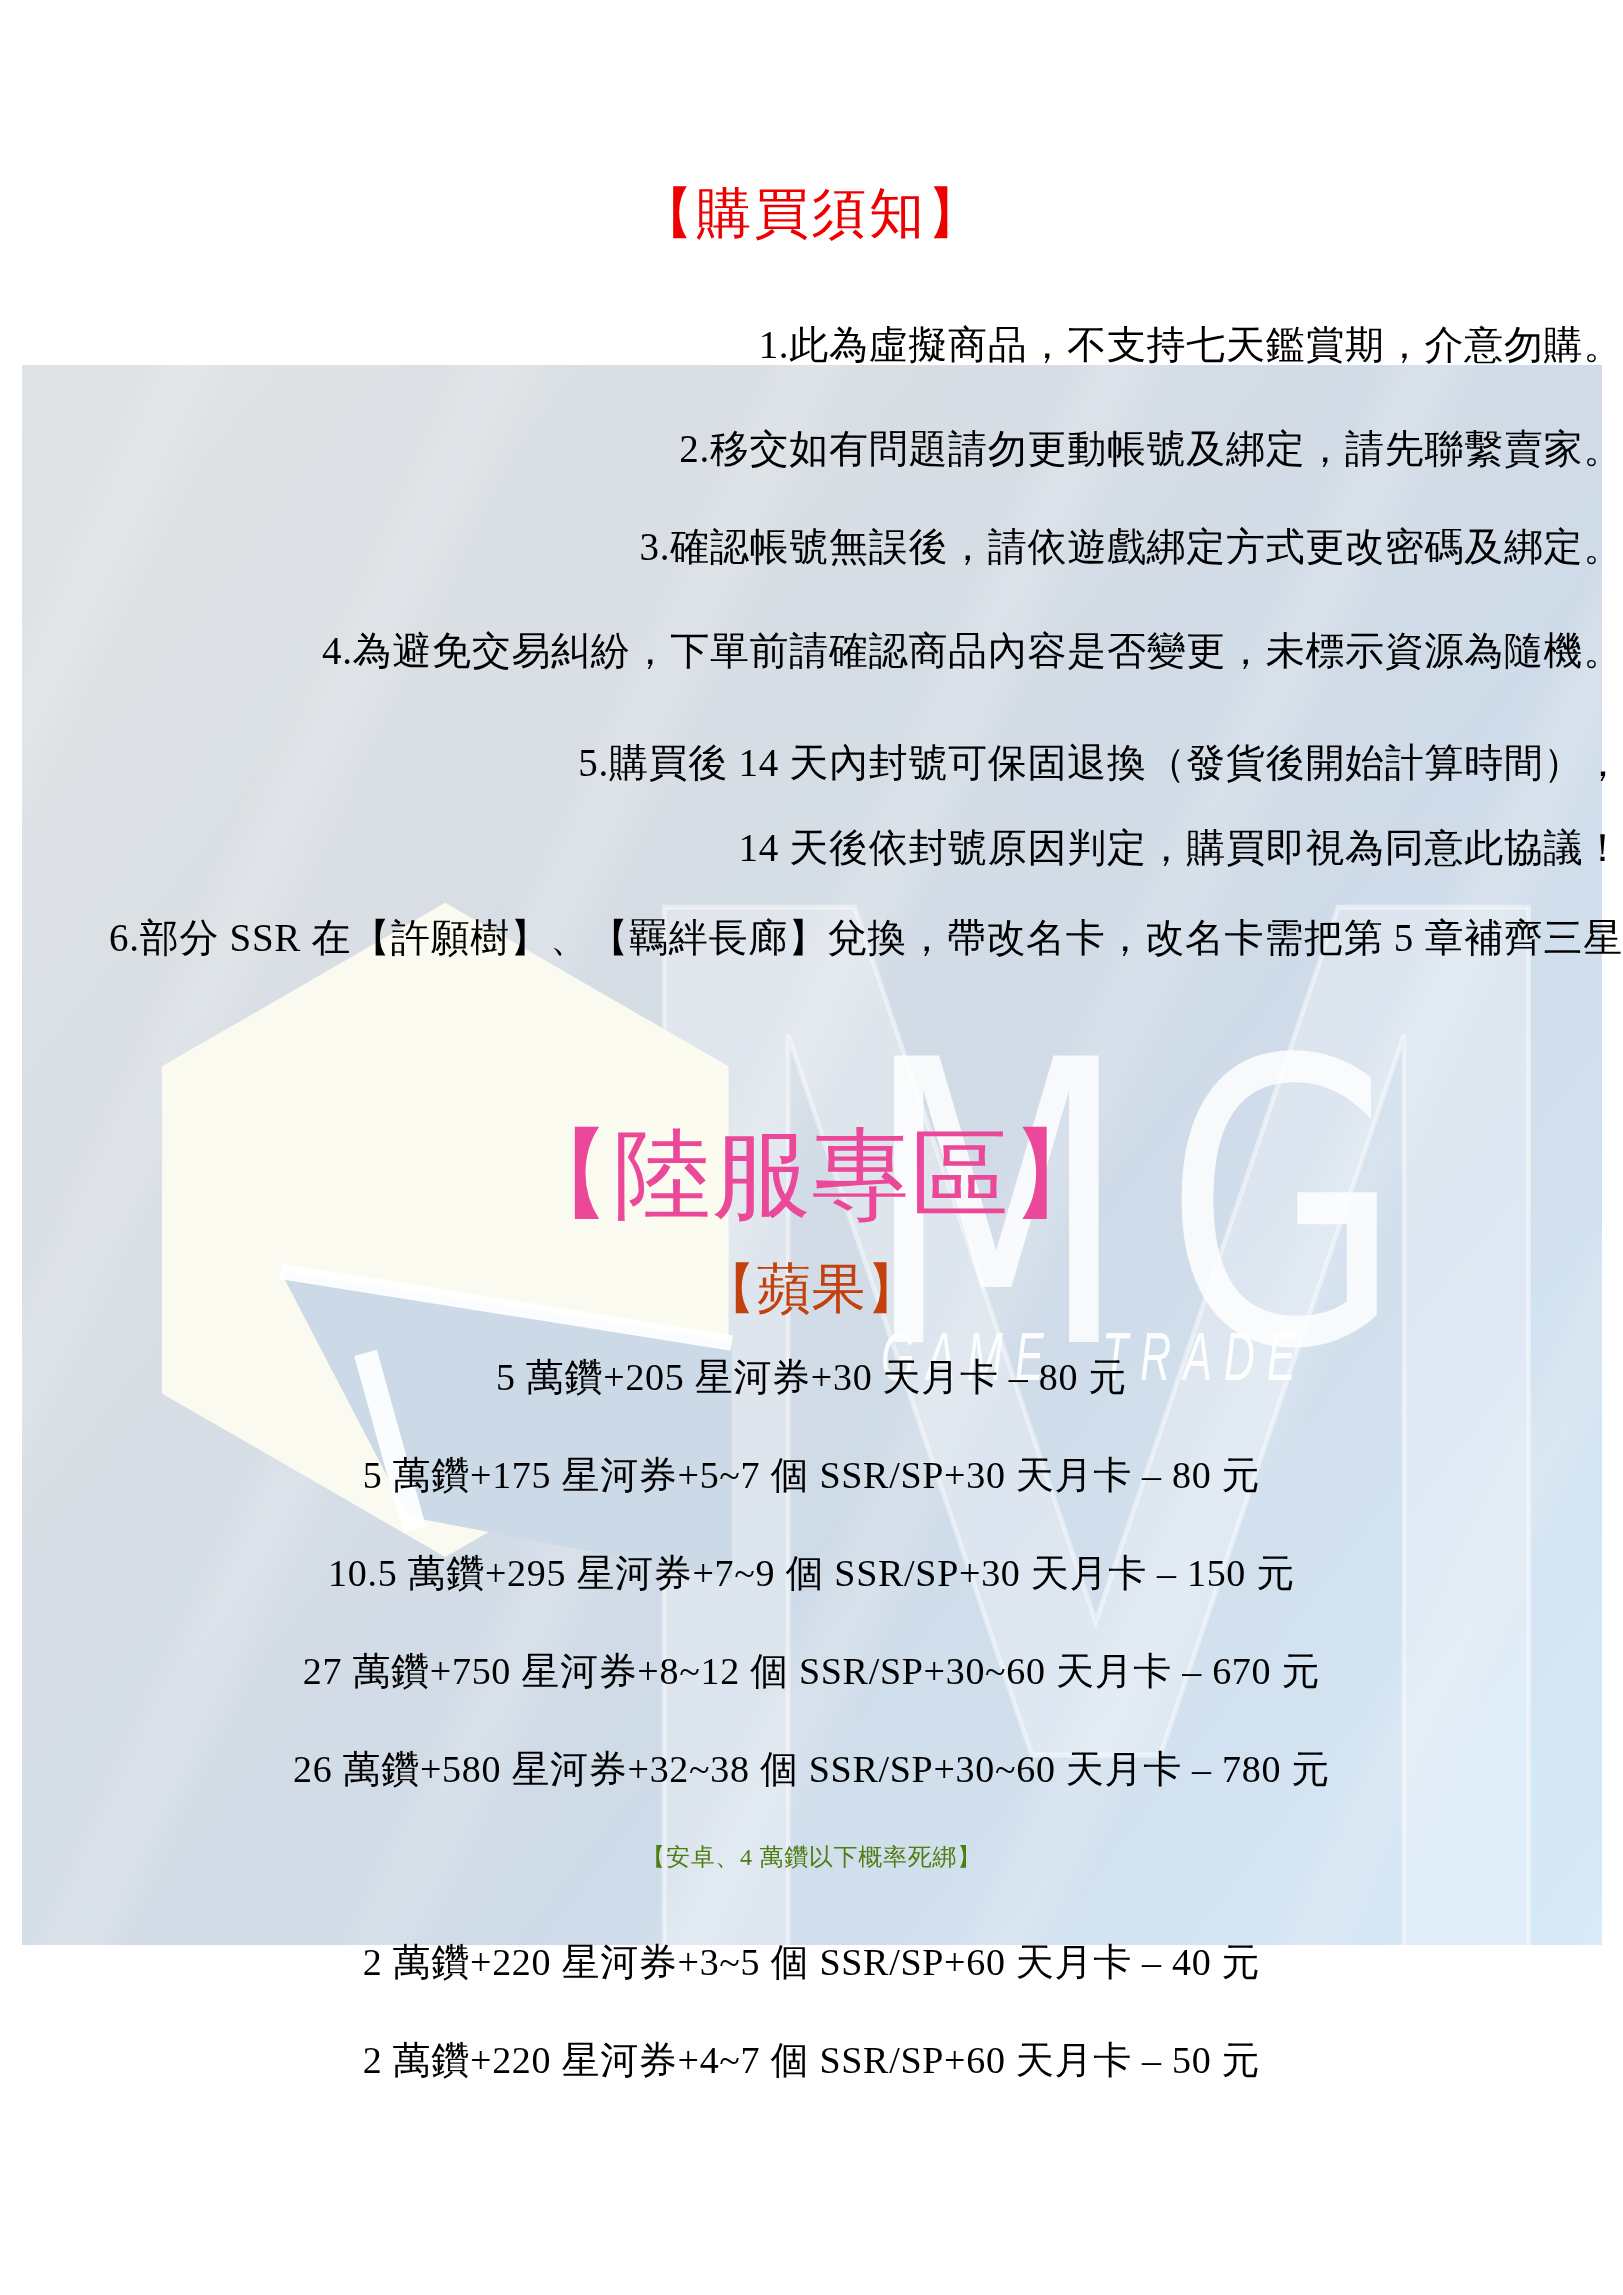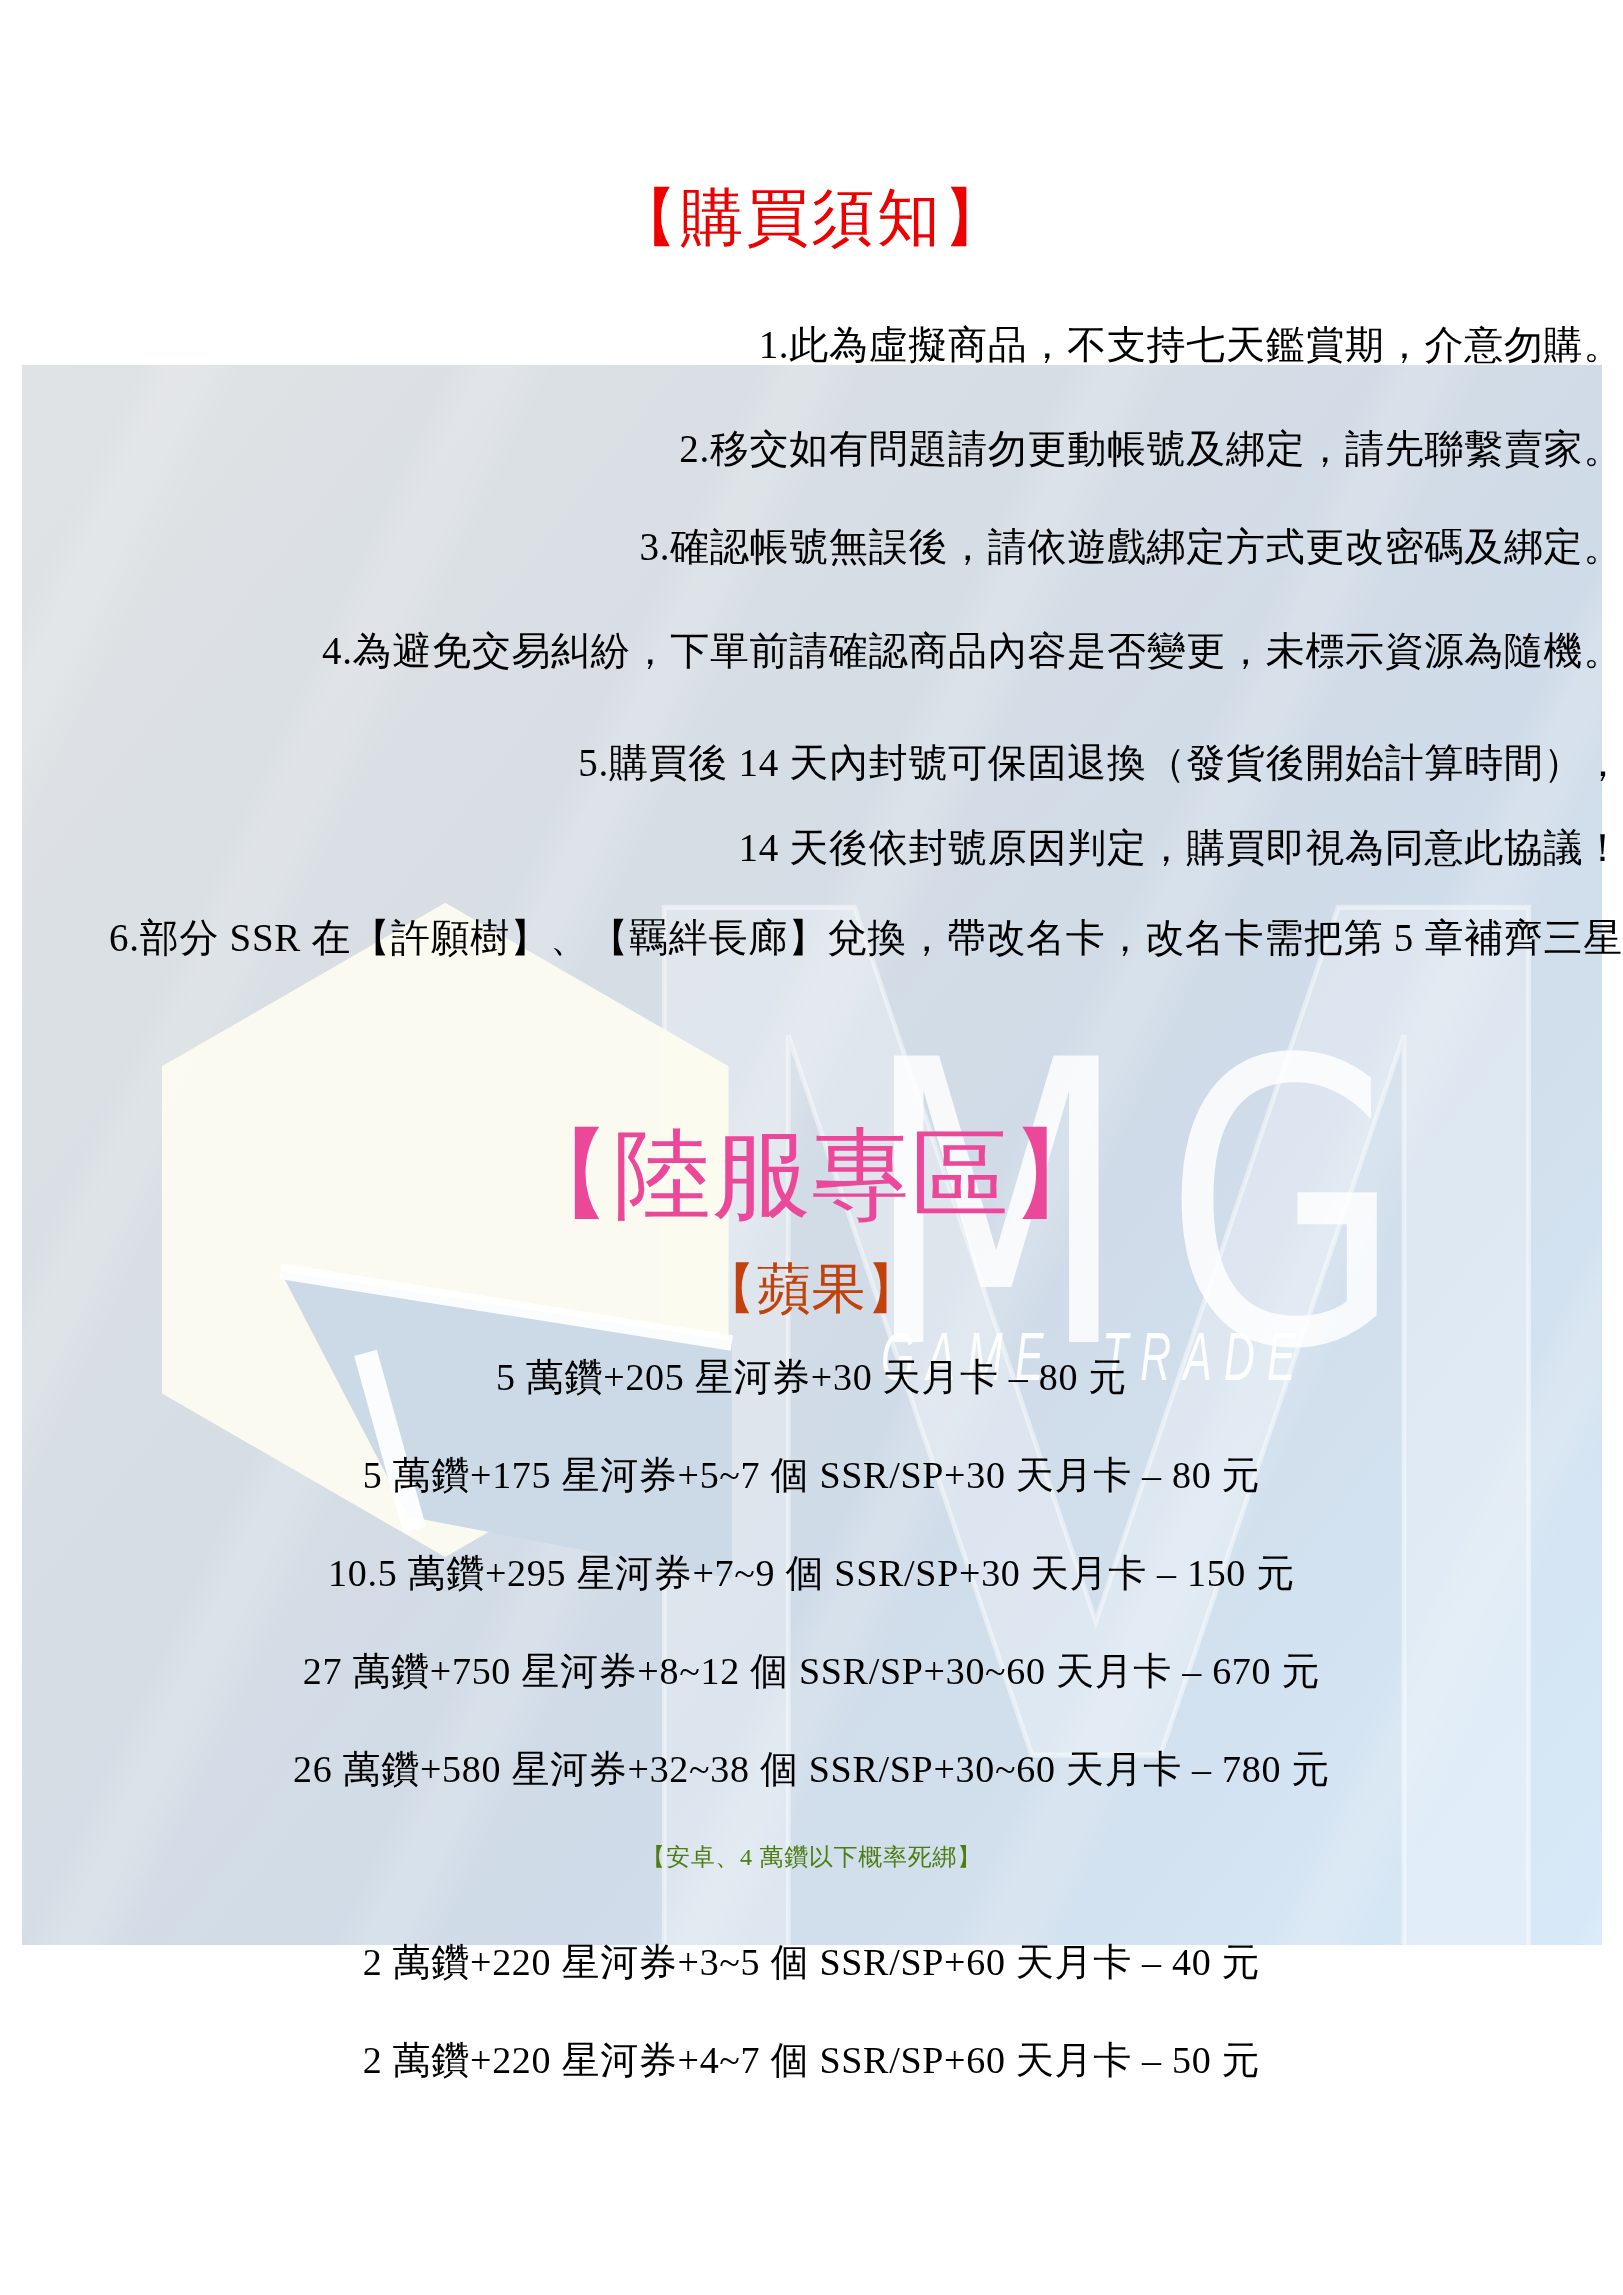--- a/index.html
+++ b/index.html
@@ -52,21 +52,21 @@
     transform:scaleX(0.62);transform-origin:left top;
     z-index:3;user-select:none;
   }
   
   .line{
     position:absolute;left:0;width:100%;
     text-align:center;white-space:pre;
     color:#000000;letter-spacing:0.7px;
     z-index:5;line-height:1.15;
   }
-  .doc-title{font-size:63px;color:#ee0000;letter-spacing:2.6px;}
+  .doc-title{font-size:55px;color:#ee0000;letter-spacing:2.6px;}
   .notice{font-size:39px;text-align:right;}
   .section-heading{font-size:98px;color:#ec4899;letter-spacing:1.3px;font-family:Liberation Mono, monospace;}
   .sub-heading{font-size:54px;color:#c2410c;}
   .price{font-size:38px;}
   .red-line{font-size:24px;color:#4d7c0f;}
   .black{color:#000000;}
   .red{color:#ee0000;}
 </style>
 </head>
 <body>

